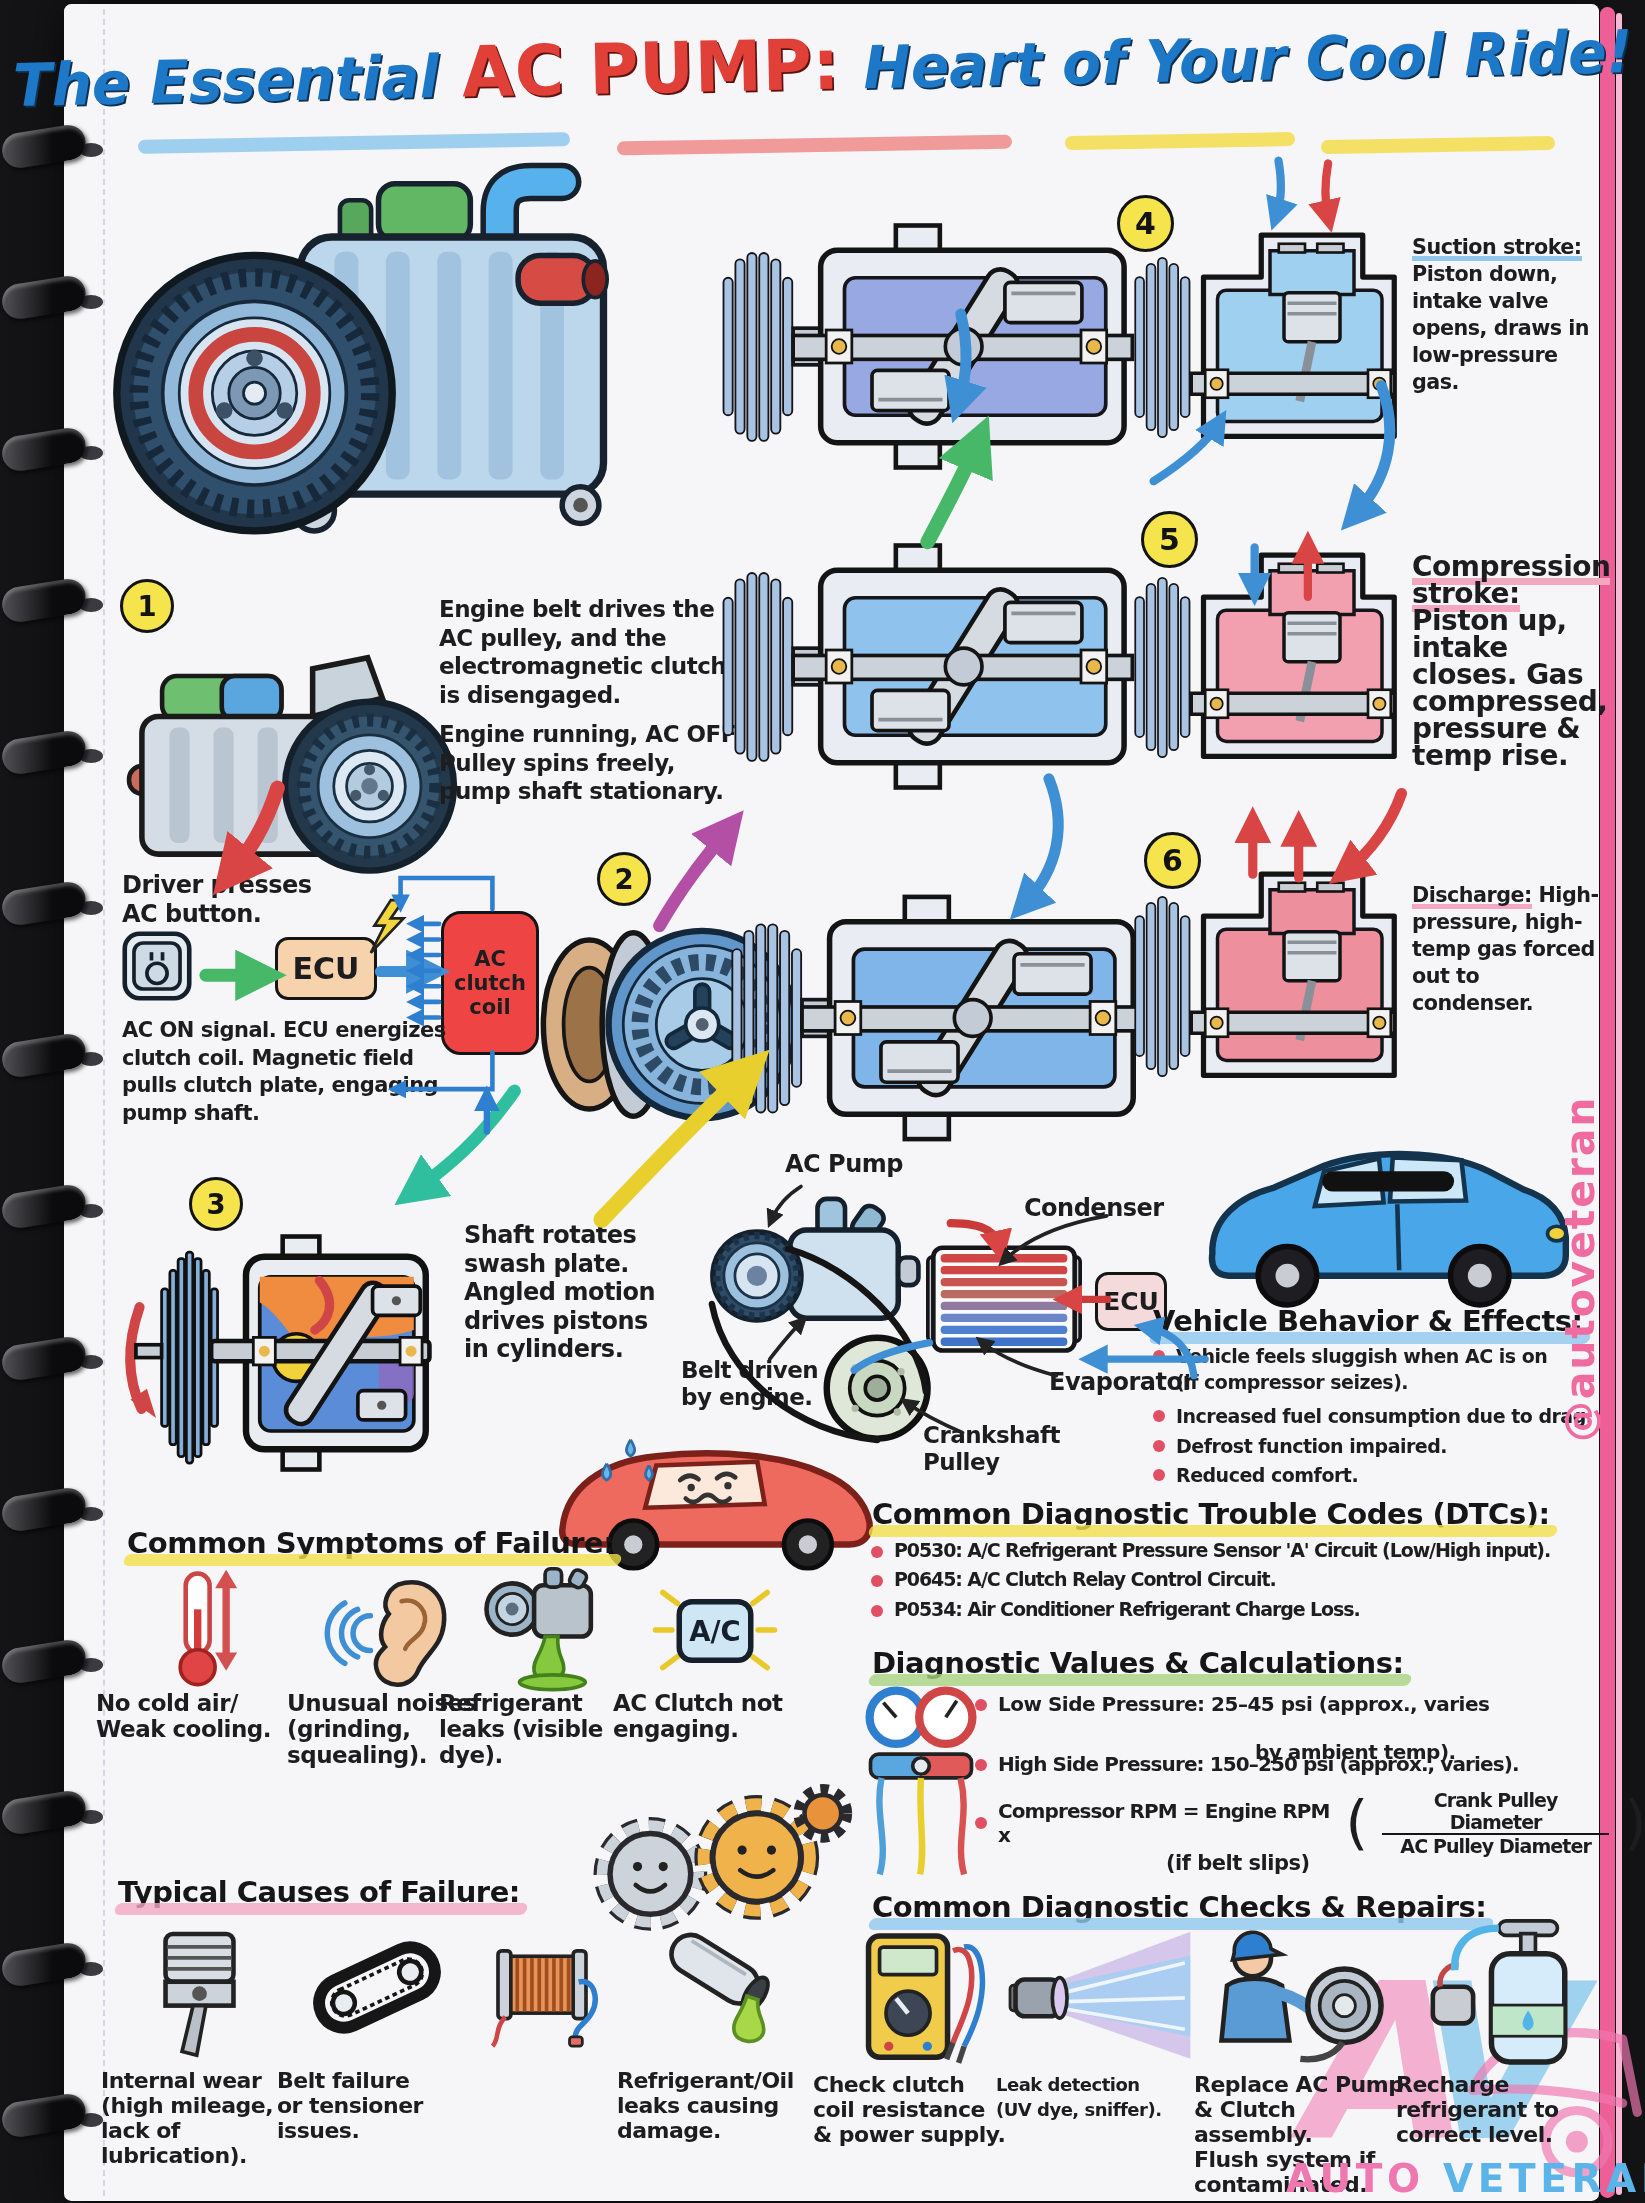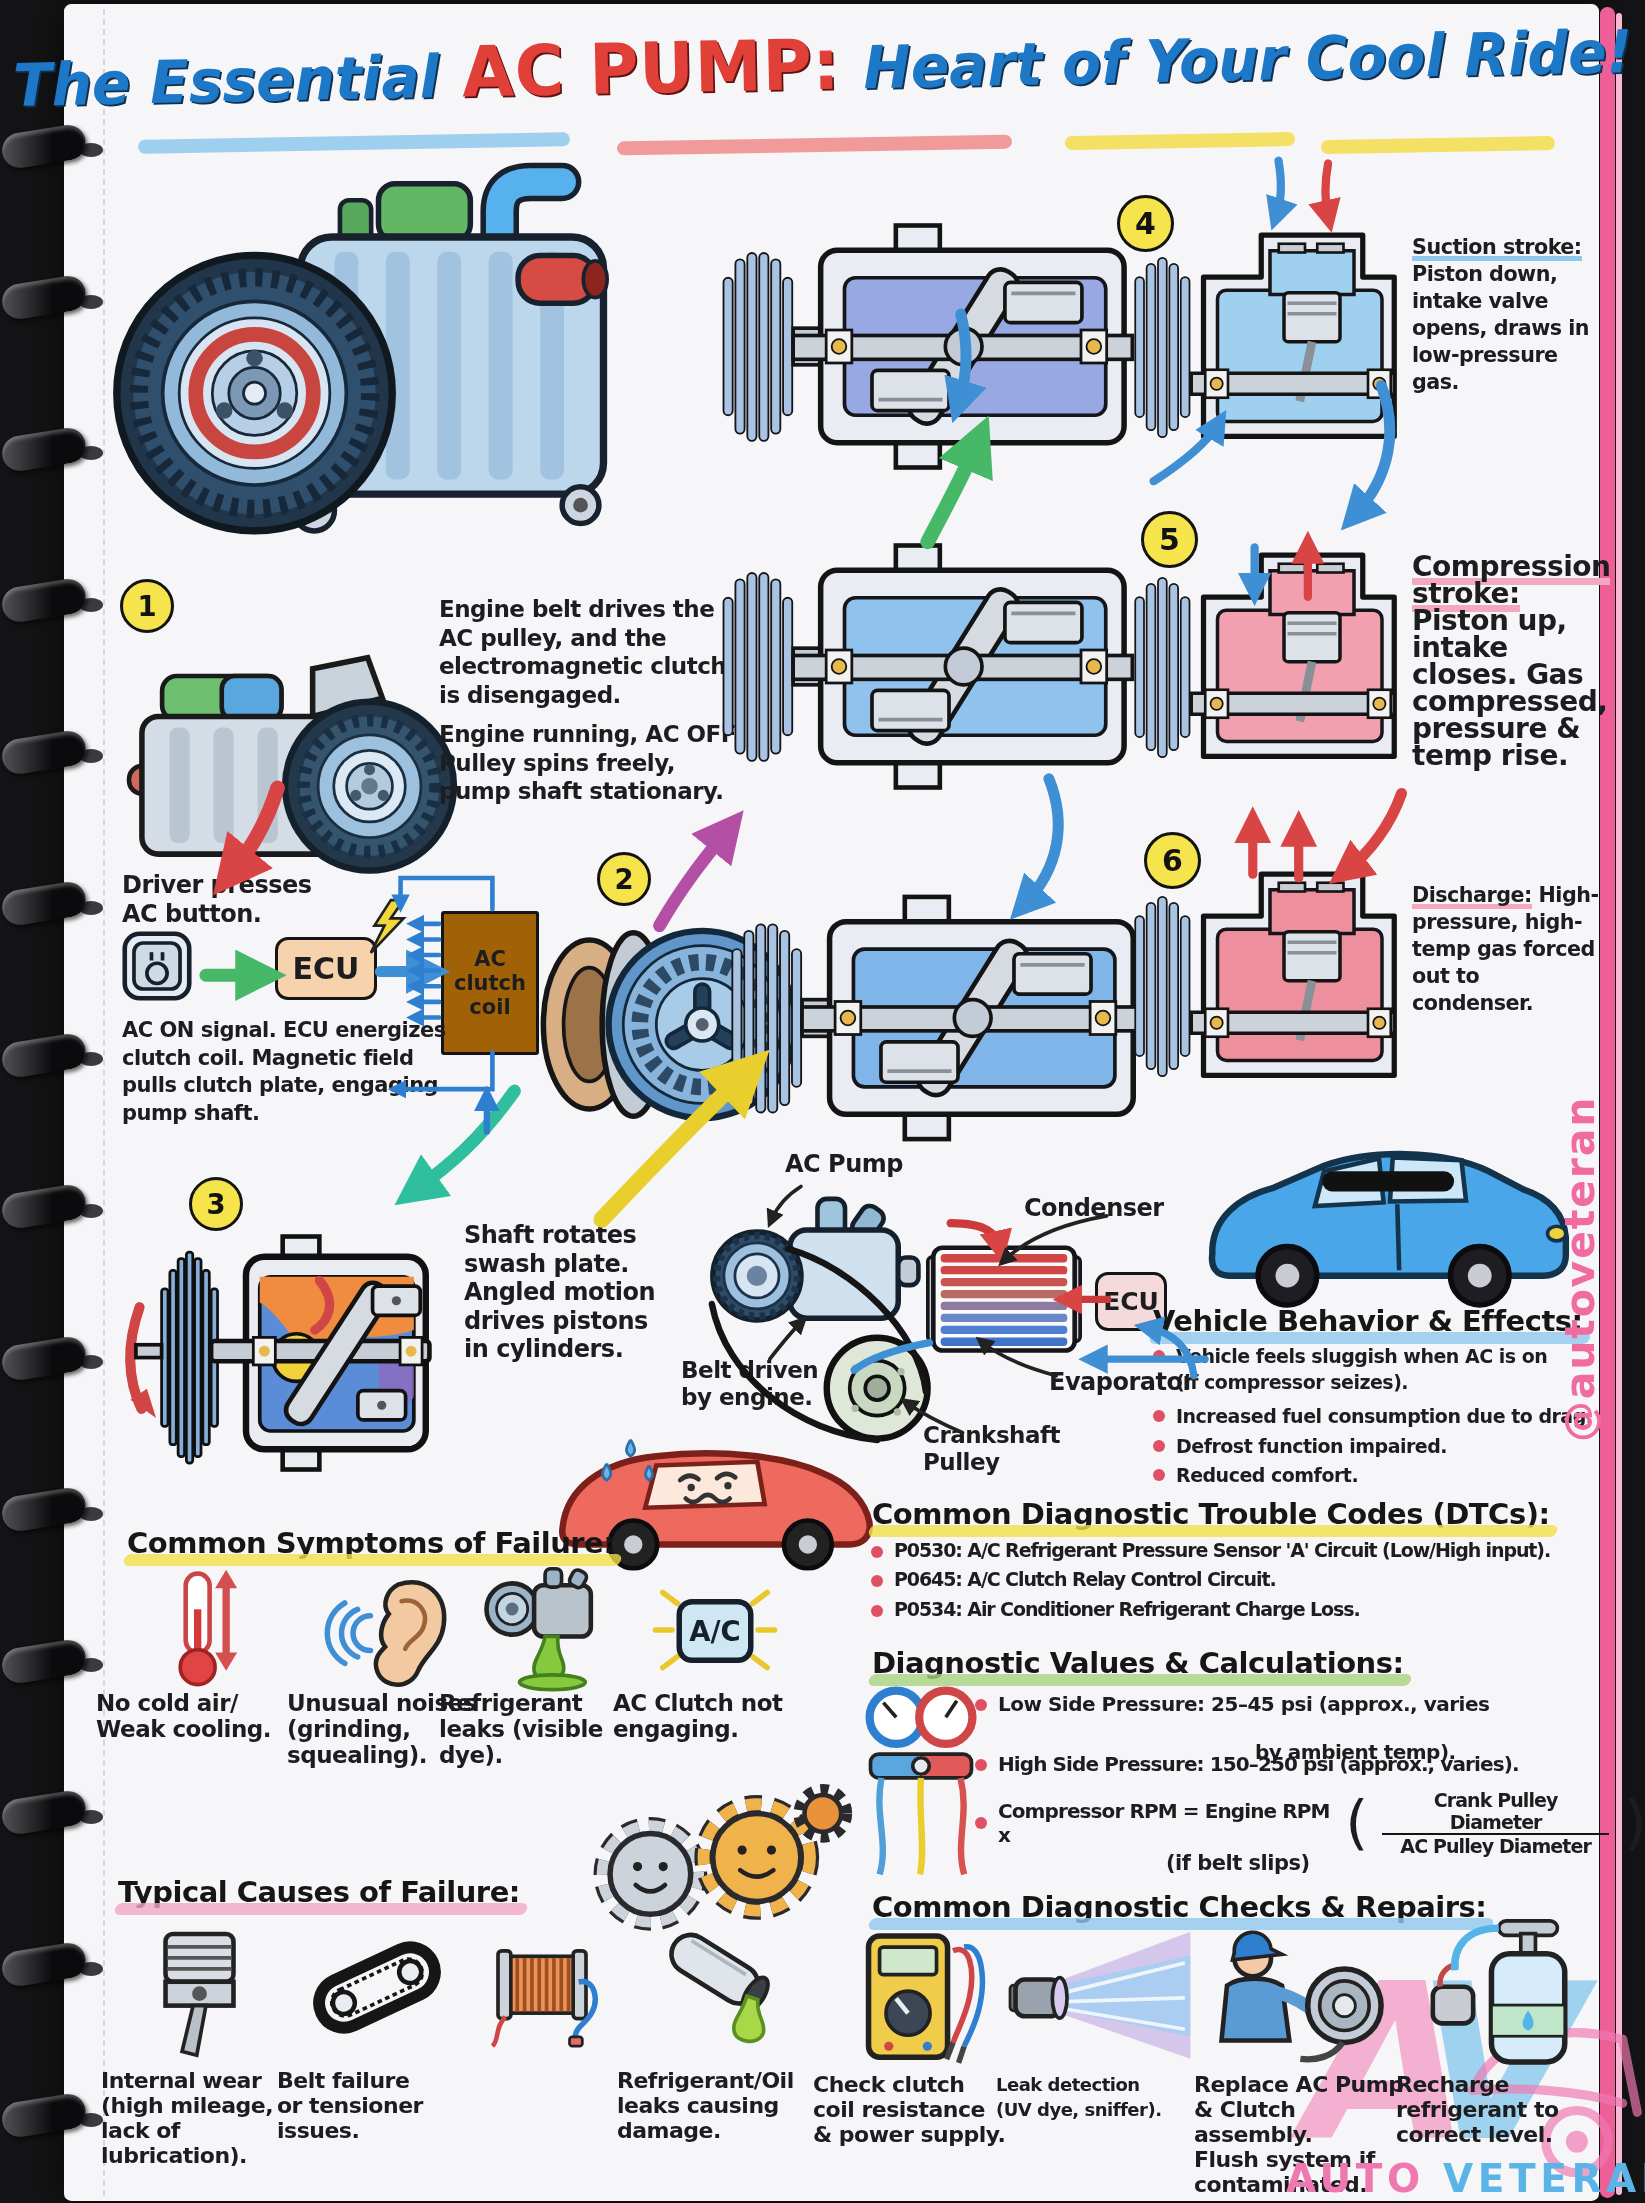--- a/index.html
+++ b/index.html
@@ -23,21 +23,21 @@
   .num{position:absolute;border-radius:50%;background:#f6e44c;border:3.7px solid #131313;
        display:flex;align-items:center;justify-content:center;font-weight:bold;color:#131313;z-index:2}
   .h{font-weight:bold;color:#161616;position:relative;display:inline-block;letter-spacing:-0.5px;white-space:nowrap}
   .h::after{content:"";position:absolute;left:-2.8px;right:-7.3px;bottom:-6.4px;height:12px;border-radius:6.4px;
             background:var(--mk,#f2e04a);opacity:.8;transform:skewX(-14deg)}
   .bul{display:flex;gap:11px;align-items:flex-start;font-weight:bold;letter-spacing:-0.9px}
   .bul .dot{flex:none;width:12px;height:12px;border-radius:50%;background:#e04f63;margin-top:7.3px}
   .ul{background:linear-gradient(transparent 80%, var(--u,#8fc8ec) 80%);padding-bottom:1.8px}
   .boxecu{background:#f6d3ac;border:3.7px solid #151515;border-radius:13px;display:flex;
           align-items:center;justify-content:center;font-weight:bold}
-  .boxcoil{background:#a16207;border:3.7px solid #151515;border-radius:3px;display:flex;
+  .boxcoil{background:#ef4444;border:3.7px solid #151515;border-radius:20px;display:flex;
            align-items:center;justify-content:center;font-weight:bold;text-align:center}
   .title-row{display:flex;align-items:baseline;justify-content:center;gap:24px;white-space:nowrap;
              transform:rotate(-1.2deg) scaleX(.96)}
   .t-lead,.t-tail{font-style:italic;font-weight:bold;color:#1e78c8;text-shadow:1.8px 1.8px 0 #10304e}
   .t-hl{font-weight:bold;color:#e04038;text-shadow:1.8px 1.8px 0 #5e1210;letter-spacing:0.9px}
   .bar{position:absolute;height:13.8px;border-radius:7.3px;opacity:.85;transform:rotate(-1deg)}
   .wm{position:absolute;left:1556px;top:909px;height:533px;writing-mode:vertical-rl;
       transform:rotate(180deg);font-size:41px;font-weight:bold;color:#ef6ba0;z-index:2;letter-spacing:1.8px}
   .brand{position:absolute;z-index:1;opacity:.85}
   .brandAV span{font-style:italic;font-weight:bold;font-size:216px;line-height:1}

